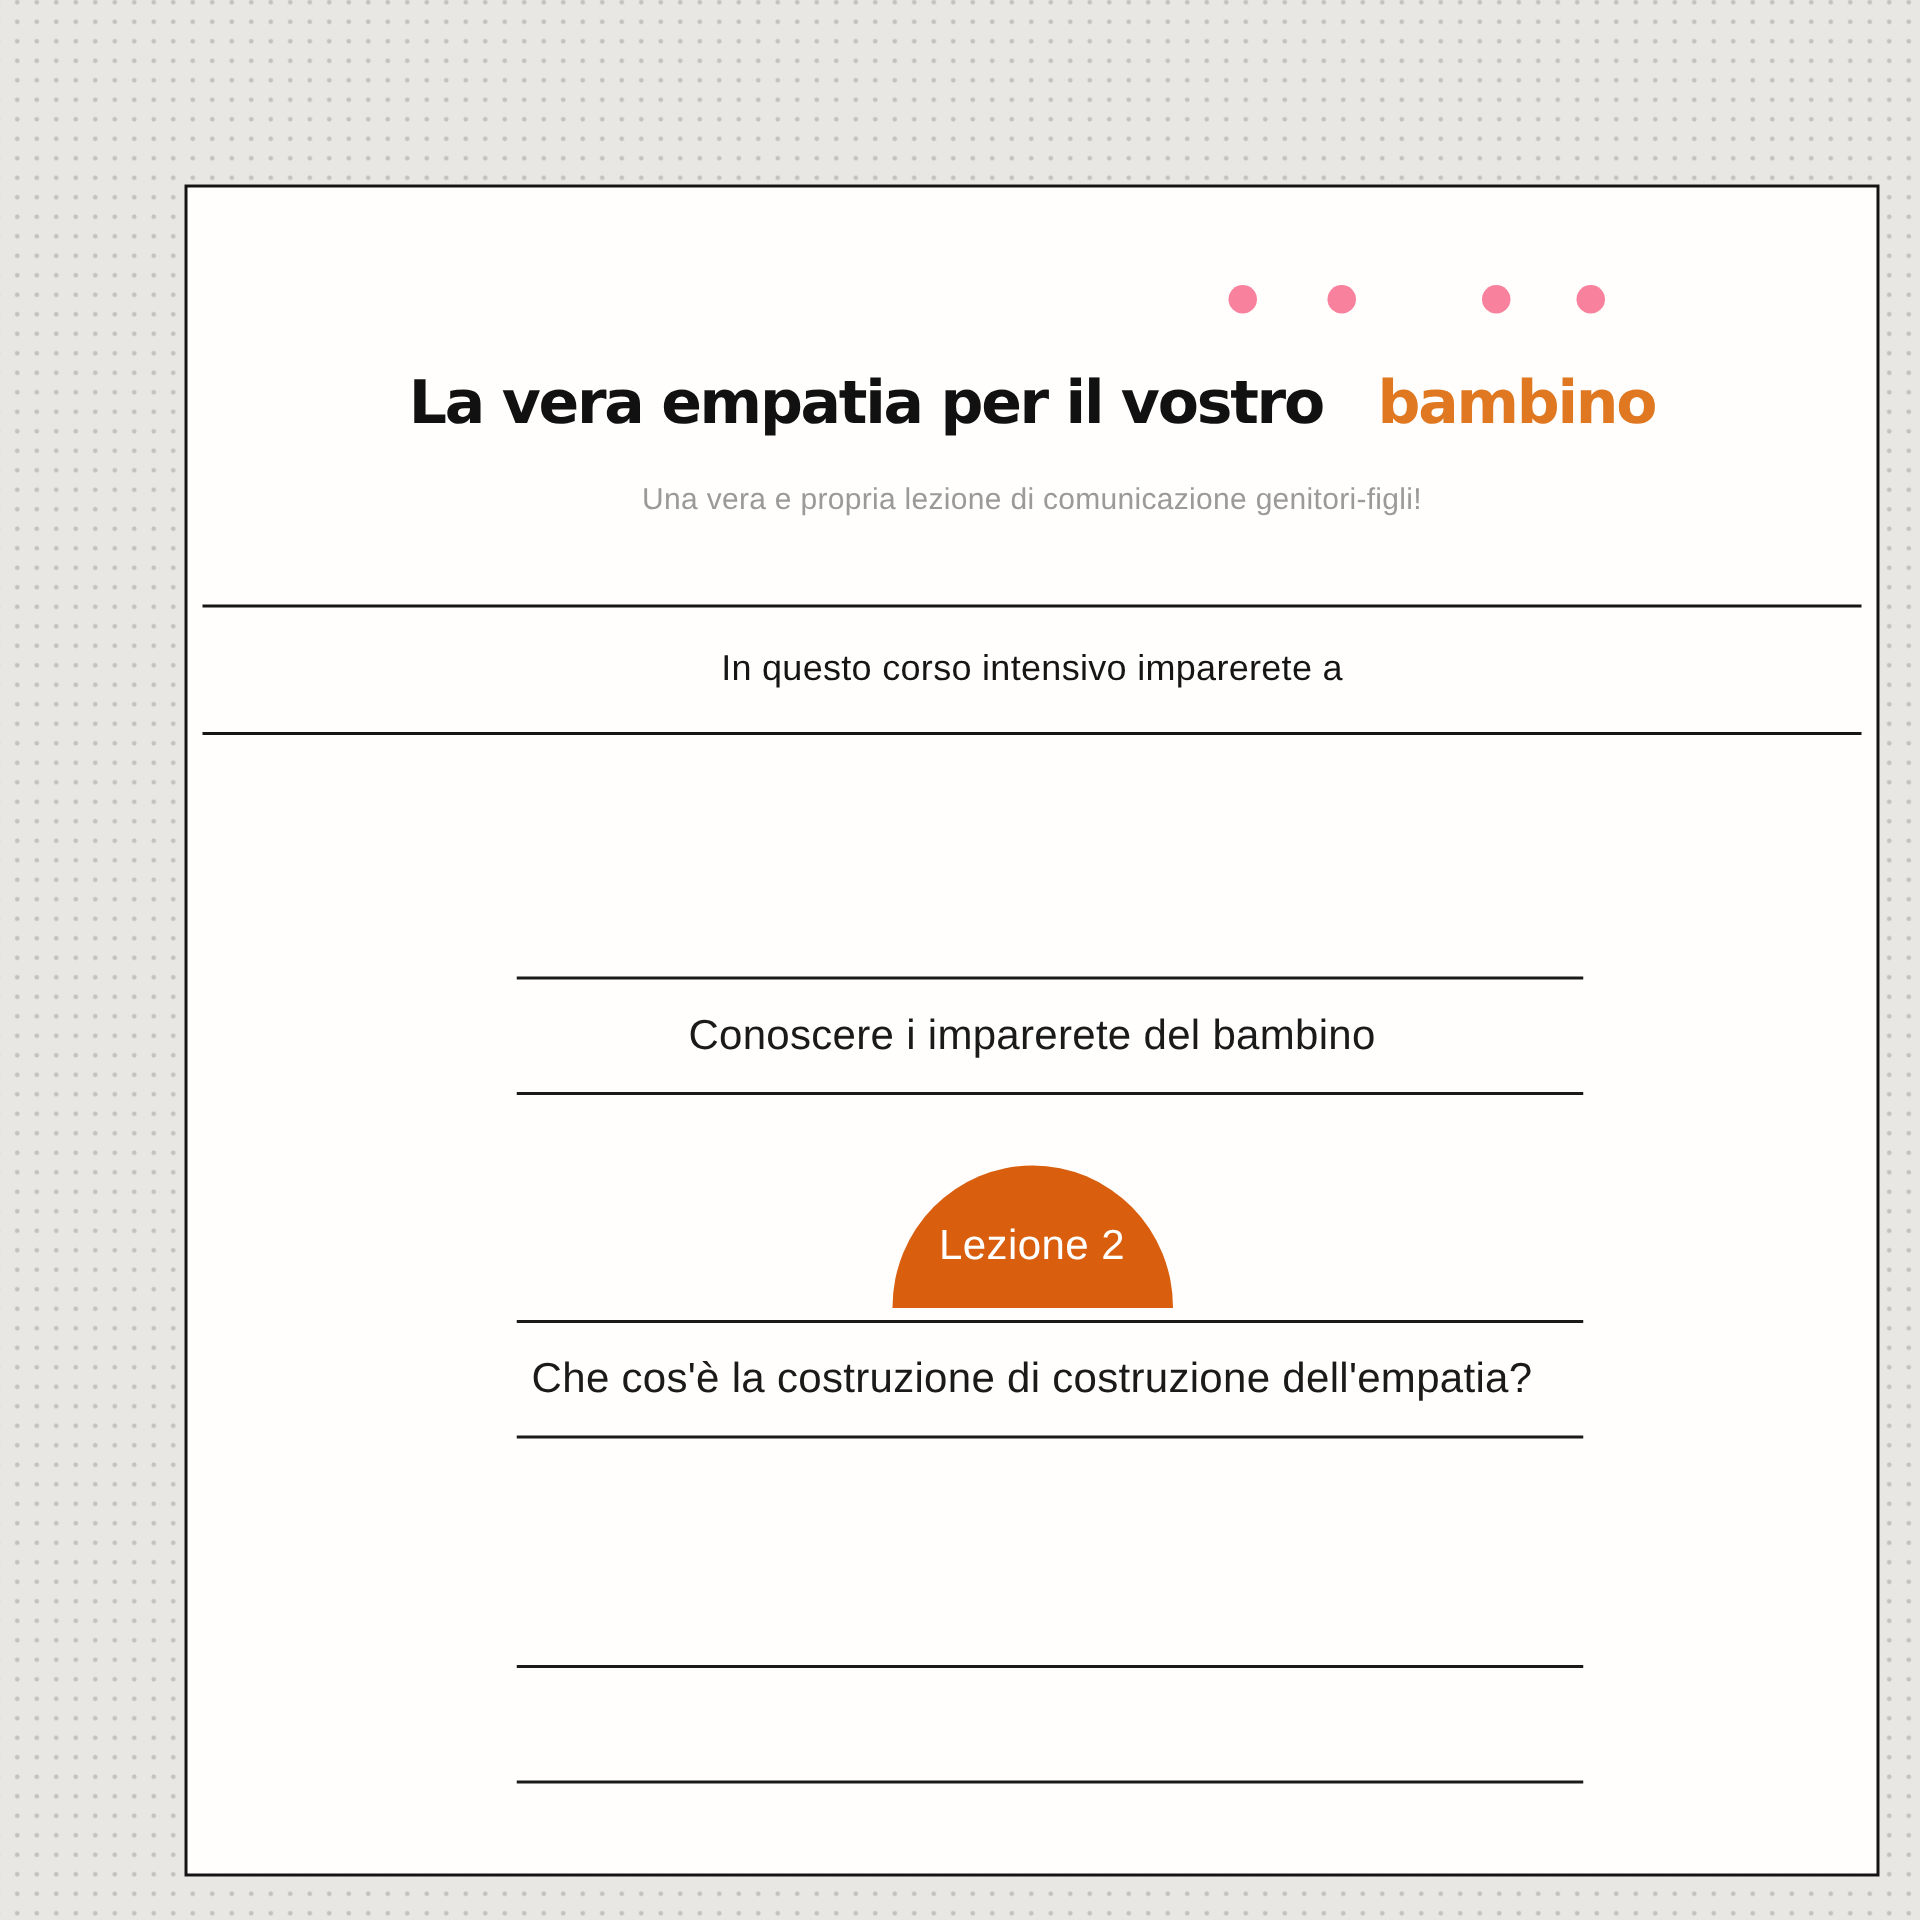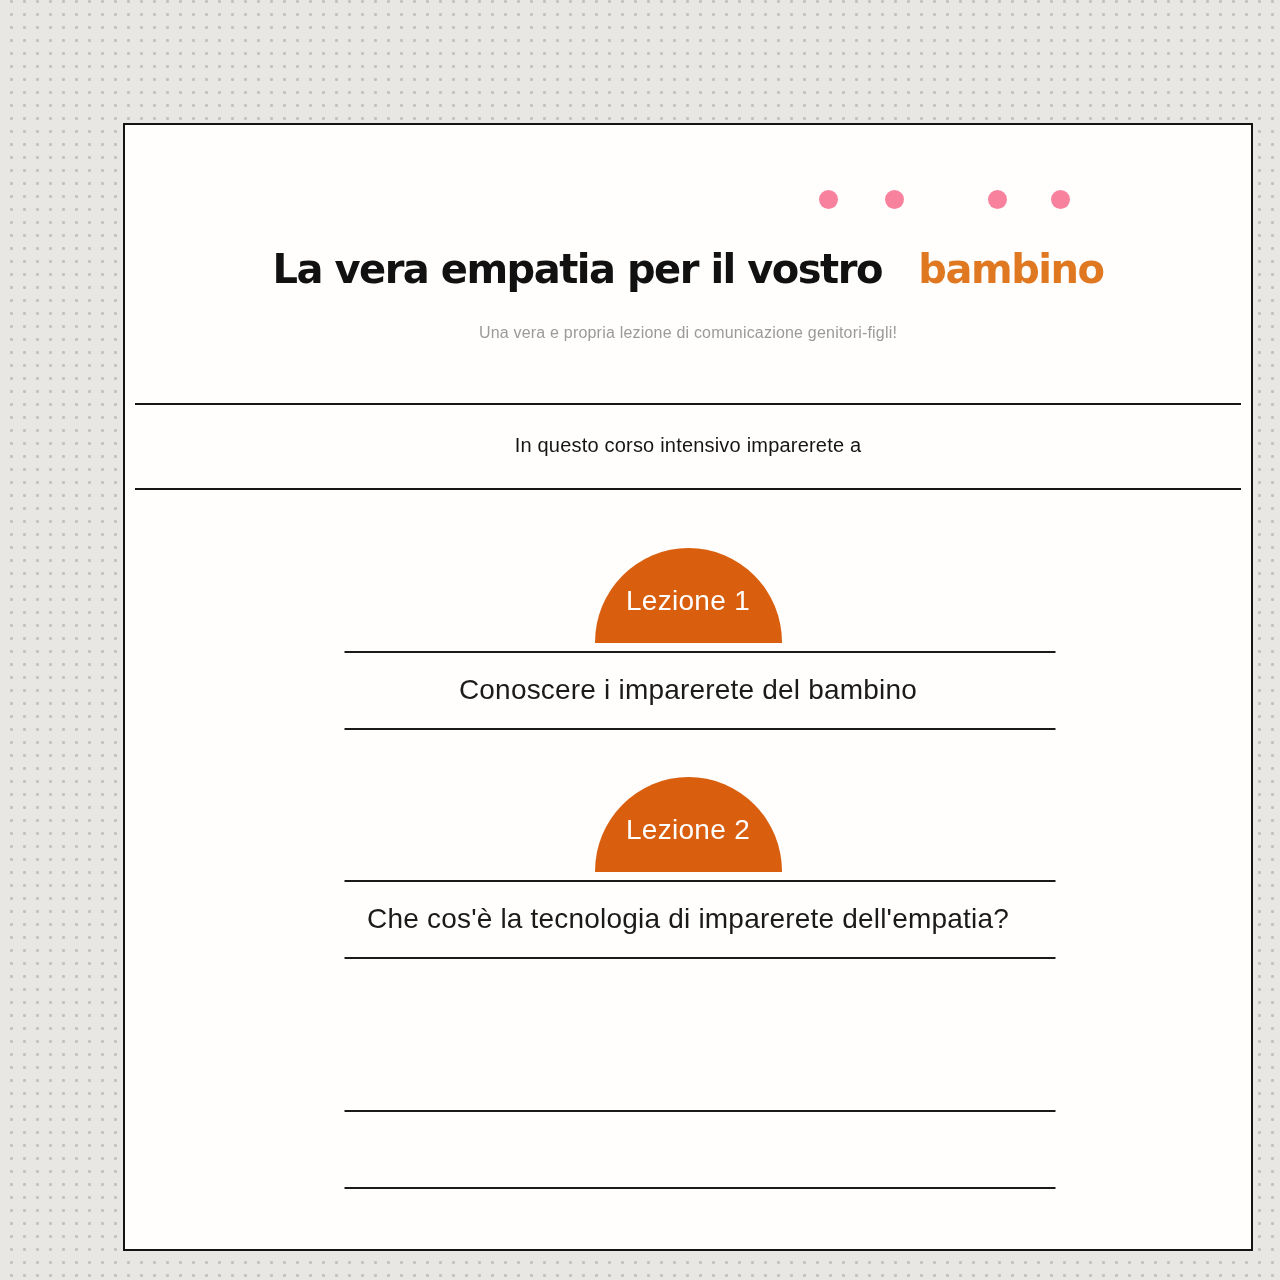--- a/index.html
+++ b/index.html
@@ -46,21 +46,21 @@
     letter-spacing: -1.5px;
     color: #111111;
     white-space: nowrap;
   }
   .title .accent { color: #DF7820; }
 
   .subtitle {
     position: absolute;
     top: 181px; left: 0; right: 0;
     text-align: center;
-    font-size: 16px;
+    font-size: 20px;
     line-height: 30px;
     color: #9A9A9A;
     letter-spacing: 0.2px;
   }
 
   .divider {
     position: absolute;
     left: -2px; right: -2px;
     height: 0;
     border-top: 2px solid #161616;
@@ -68,21 +68,21 @@
   .divider.top-band { top: 266px; }
   .divider.bottom-band { top: 351px; }
 
   .intro-band {
     position: absolute;
     top: 266px; left: 0; right: 0;
     height: 85px;
     display: flex;
     align-items: center;
     justify-content: center;
-    font-size: 20px;
+    font-size: 24px;
     color: #151515;
     letter-spacing: 0.2px;
   }
 
   .lesson {
     position: absolute;
     left: 0; right: 0;
     height: 250px;
   }
   .lesson.l1 { top: 411px; }
@@ -145,34 +145,31 @@
 
     <h1 class="title"><span>La vera empatia per il vostro</span> <span class="accent">bambino</span></h1>
 
     <div class="subtitle">Una vera e propria lezione di comunicazione genitori-figli!</div>
 
     <div class="divider top-band"></div>
     <div class="intro-band">In questo corso intensivo imparerete a</div>
     <div class="divider bottom-band"></div>
 
     <div class="lesson l1">
-      <div class="dome">
-        <span class="badge-label">Lezione 1</span>
-      </div>
       <div class="rule after-dome"></div>
       <div class="lesson-text">Conoscere i imparerete del bambino</div>
       <div class="rule after-text"></div>
     </div>
 
     <div class="lesson l2">
       <div class="dome">
         <span class="badge-label">Lezione 2</span>
       </div>
       <div class="rule after-dome"></div>
-      <div class="lesson-text">Che cos'è la tecnologia di imparerete dell'empatia?</div>
+      <div class="lesson-text">Che cos'è la costruzione di costruzione dell'empatia?</div>
       <div class="rule after-text"></div>
     </div>
 
     <div class="lesson l3">
       <div class="rule after-dome"></div>
       <div class="rule after-text"></div>
     </div>
 
   </div>
 </div>

